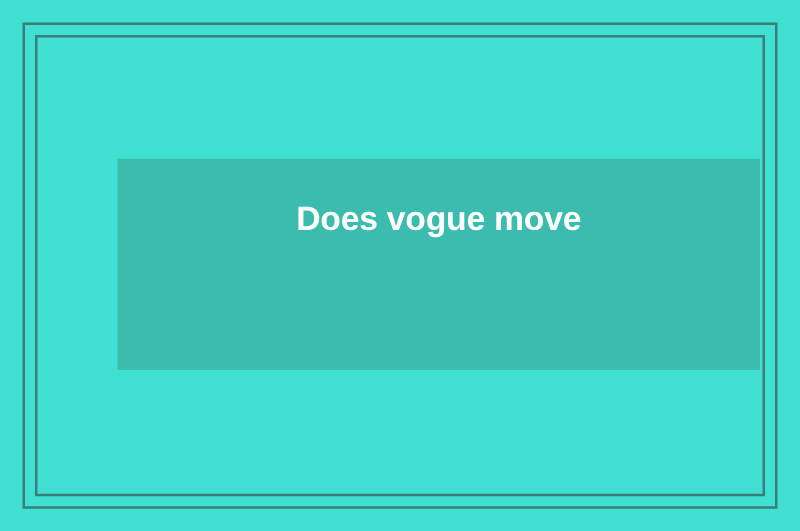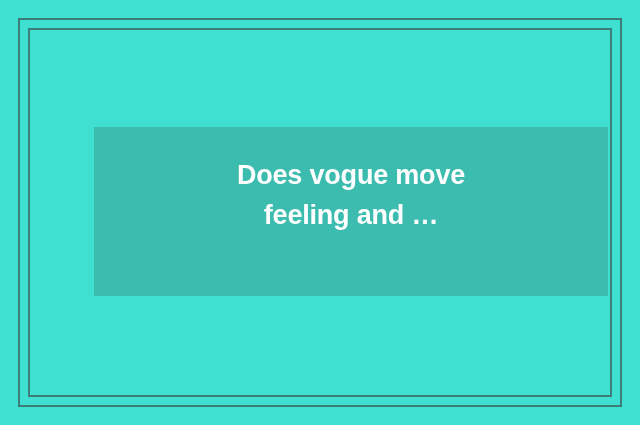--- a/index.html
+++ b/index.html
@@ -77,16 +77,15 @@
 </head>
 <body>
 
 <div id="card-canvas">
 
   <div id="frame-outer"></div>
   <div id="frame-inner"></div>
 
   <div id="quote-banner">
     <div class="quote-line">Does vogue move</div>
-    <div class="quote-line">feeling and …</div>
   </div>
 
 </div>
 
 </body></html>

